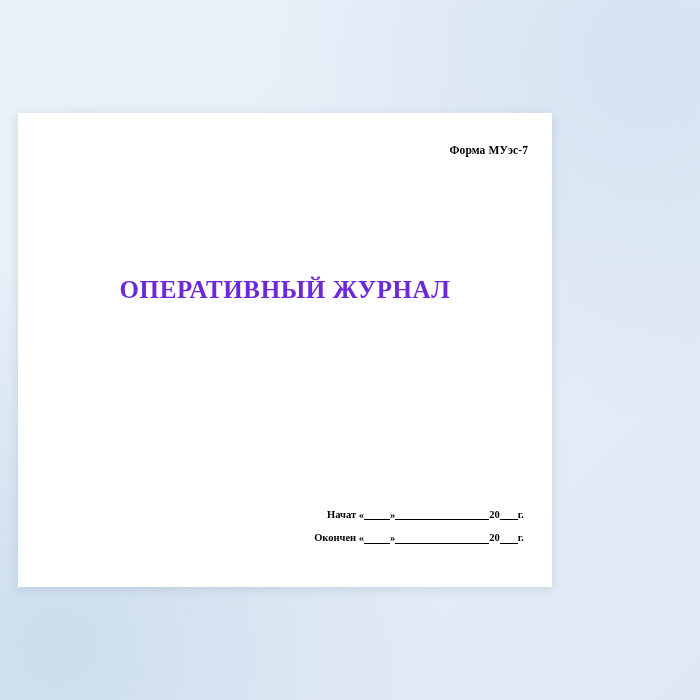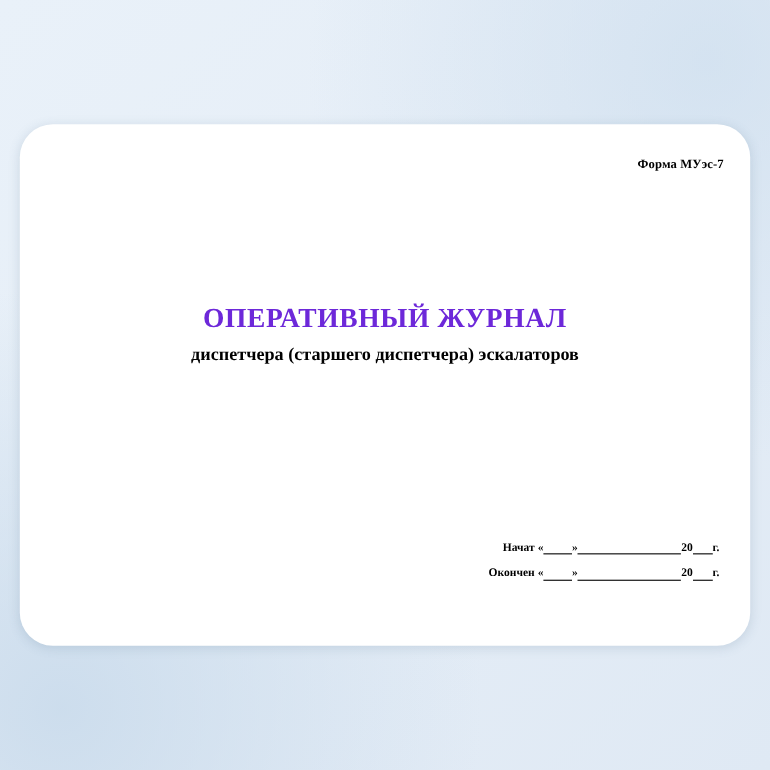--- a/index.html
+++ b/index.html
@@ -26,25 +26,24 @@
     left: 0; top: 0; right: 0; bottom: 0;
     background:
       radial-gradient(ellipse at 8% 92%, rgba(200,218,235,0.85) 0%, rgba(200,218,235,0) 42%),
       radial-gradient(ellipse at 92% 8%, rgba(205,222,238,0.7) 0%, rgba(205,222,238,0) 40%);
     pointer-events: none;
   }
   .sheet {
     position: absolute;
     left: 18px;
     top: 113px;
-    width: 664px;
+    width: 534px;
     height: 474px;
     background: #ffffff;
     box-shadow: 0 2px 10px rgba(80,110,140,0.18);
-    border-radius: 30px;
   }
   .form-code {
     position: absolute;
     right: 24px;
     top: 31px;
     font-size: 11.5px;
     font-weight: bold;
     letter-spacing: 0.1px;
     color: #000;
     white-space: nowrap;
@@ -101,21 +100,21 @@
     font-size: 10.5px;
     font-weight: bold;
     color: #000;
     line-height: 1.1;
   }
   .date-row {
     white-space: nowrap;
     margin-bottom: 12px;
   }
   .date-row:last-child {
-    margin-bottom: 16px;
+    margin-bottom: 0;
   }
   .date-label {
     display: inline-block;
   }
   .ul-short {
     display: inline-block;
     width: 26px;
     border-bottom: 1px solid #000;
     height: 10px;
     vertical-align: bottom;
@@ -140,21 +139,20 @@
 
 <div id="page-wrap">
 
   <div class="sheet">
 
     <div class="form-code">Форма МУэс-7</div>
 
 
     <div class="title-block">
       <span class="title-main">ОПЕРАТИВНЫЙ ЖУРНАЛ</span>
-      <span class="title-sub">диспетчера (старшего диспетчера) эскалаторов</span>
     </div>
 
     <div class="dates-block">
 
       <div class="date-row">
         <span class="date-label">Начат</span>
         <span>«</span><span class="ul-short"></span><span>»</span><span class="ul-long"></span><span>20</span><span class="ul-tiny"></span><span>г.</span>
       </div>
 
       <div class="date-row">

